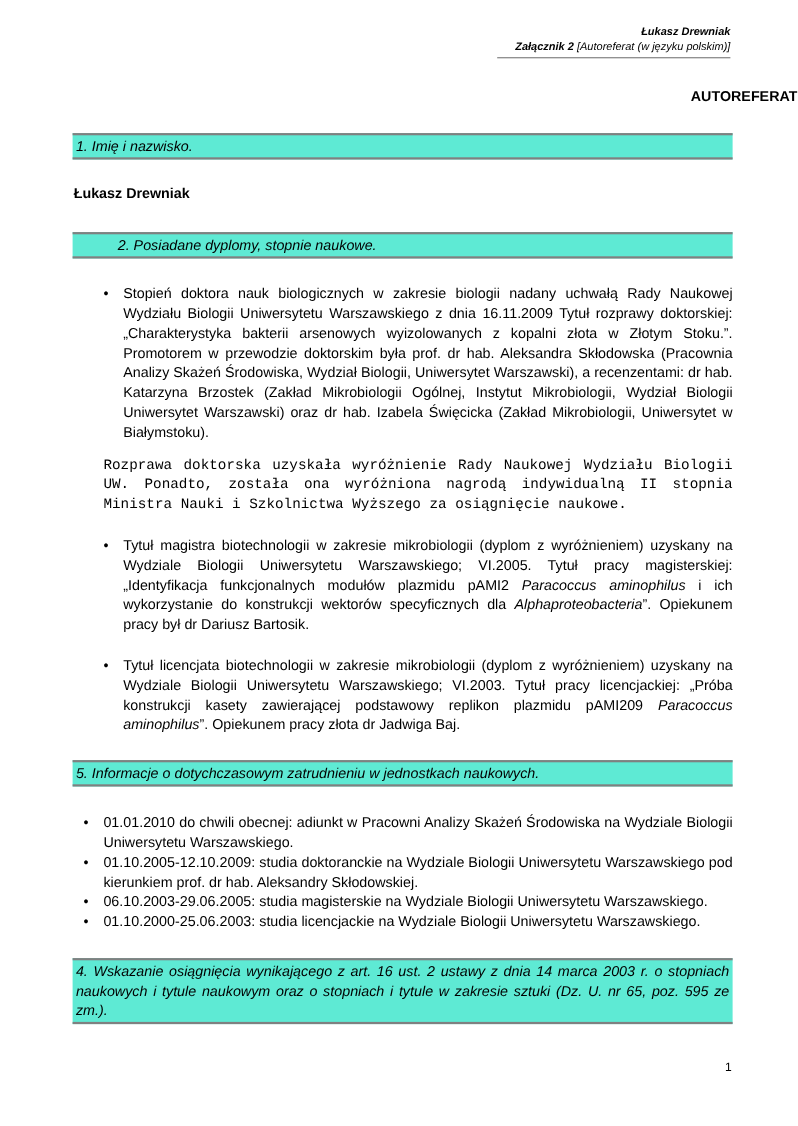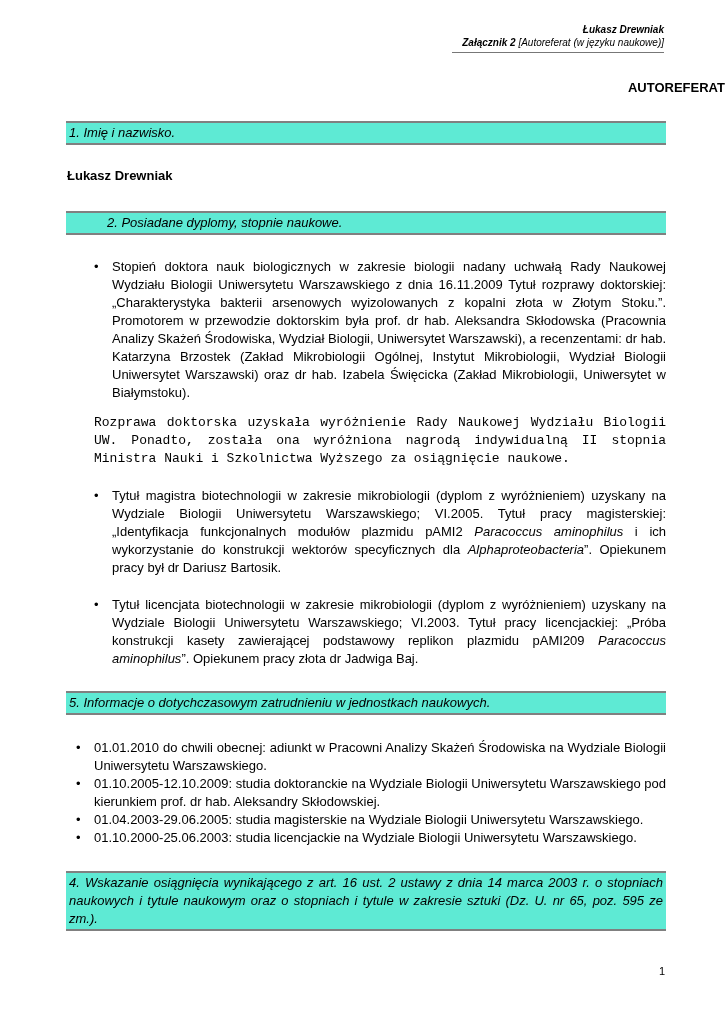--- a/index.html
+++ b/index.html
@@ -16,21 +16,21 @@
   .list li { position:relative; padding-left:0; }
   .bullet { position:absolute; left:-18px; top:0; }
   .para { position:absolute; font-size:13px; line-height:18px; text-align:justify;font-family:Liberation Mono, monospace; }
   .pgnum { position:absolute; left:659px; top:965px; font-size:11px; }
 </style>
 </head>
 <body>
 
 <div class="hdr">
   <div class="name">Łukasz Drewniak</div>
-  <div class="att"><b>Załącznik 2</b> <i>[Autoreferat (w języku naukowe)]</i></div>
+  <div class="att"><b>Załącznik 2</b> <i>[Autoreferat (w języku polskim)]</i></div>
 </div>
 <div class="hdr-line"></div>
 
 <div class="title">AUTOREFERAT</div>
 
 <div class="sec" style="top:121px;">1. Imię i nazwisko.</div>
 
 <div class="nameline">Łukasz Drewniak</div>
 
 <div class="sec" style="top:211px;padding-left:41px;">2. Posiadane dyplomy, stopnie naukowe.</div>
@@ -47,19 +47,19 @@
 
 <ul class="list" style="left:112px; width:554px; top:596px;">
   <li><span class="bullet">•</span><span>Tytuł licencjata biotechnologii w zakresie mikrobiologii (dyplom z wyróżnieniem) uzyskany na Wydziale Biologii Uniwersytetu Warszawskiego; VI.2003. Tytuł pracy licencjackiej: „Próba konstrukcji kasety zawierającej podstawowy replikon plazmidu pAMI209 </span><i>Paracoccus aminophilus</i><span>”. Opiekunem pracy złota dr Jadwiga Baj.</span></li>
 </ul>
 
 <div class="sec" style="top:691px;">5. Informacje o dotychczasowym zatrudnieniu w jednostkach naukowych.</div>
 
 <ul class="list" style="left:94px; width:572px; top:739px;">
   <li><span class="bullet">•</span><span>01.01.2010 do chwili obecnej: adiunkt w Pracowni Analizy Skażeń Środowiska na Wydziale Biologii Uniwersytetu Warszawskiego.</span></li>
   <li><span class="bullet">•</span><span>01.10.2005-12.10.2009: studia doktoranckie na Wydziale Biologii Uniwersytetu Warszawskiego pod kierunkiem prof. dr hab. Aleksandry Skłodowskiej.</span></li>
-  <li><span class="bullet">•</span><span>01.04.2003-29.06.2005: studia magisterskie na Wydziale Biologii Uniwersytetu Warszawskiego.</span></li>
+  <li><span class="bullet">•</span><span>06.10.2003-29.06.2005: studia magisterskie na Wydziale Biologii Uniwersytetu Warszawskiego.</span></li>
   <li><span class="bullet">•</span><span>01.10.2000-25.06.2003: studia licencjackie na Wydziale Biologii Uniwersytetu Warszawskiego.</span></li>
 </ul>
 
 <div class="sec" style="top:871px;">4. Wskazanie osiągnięcia wynikającego z art. 16 ust. 2 ustawy z dnia 14 marca 2003 r. o stopniach naukowych i tytule naukowym oraz o stopniach i tytule w zakresie sztuki (Dz. U. nr 65, poz. 595 ze zm.).</div>
 
 <div class="pgnum">1</div>
 
 </body></html>

